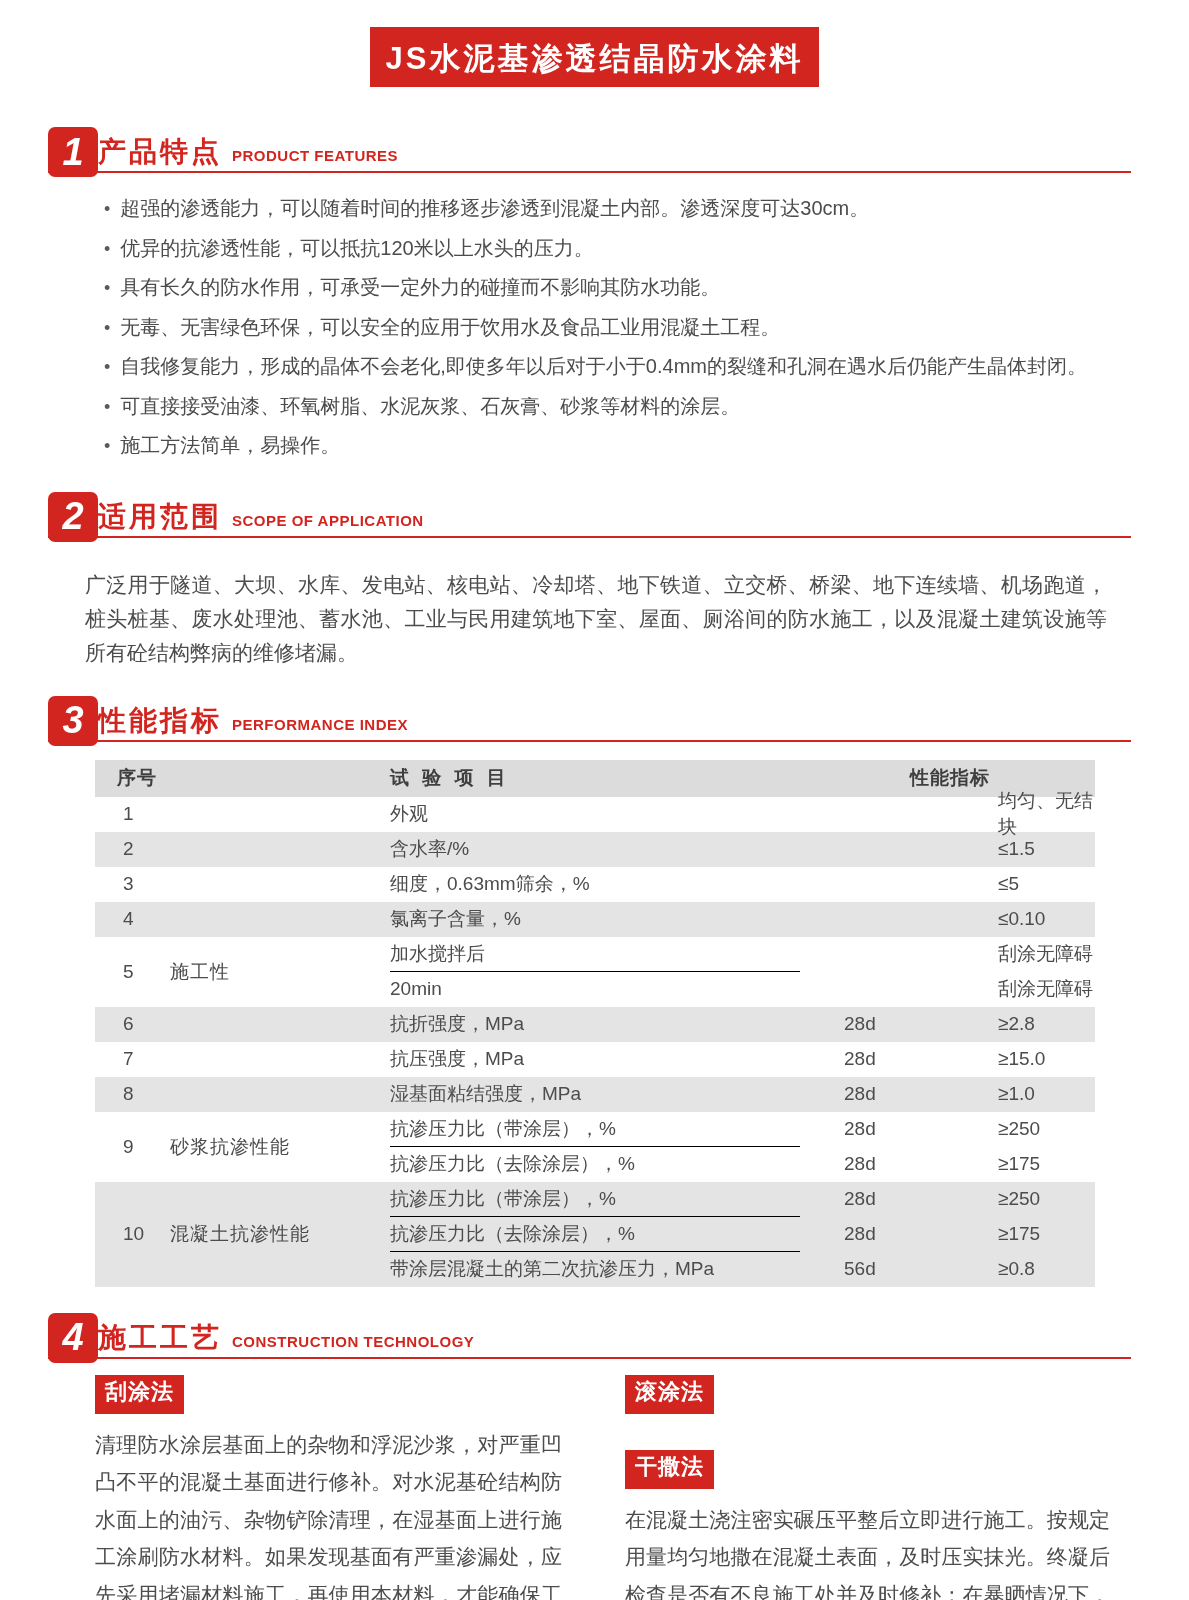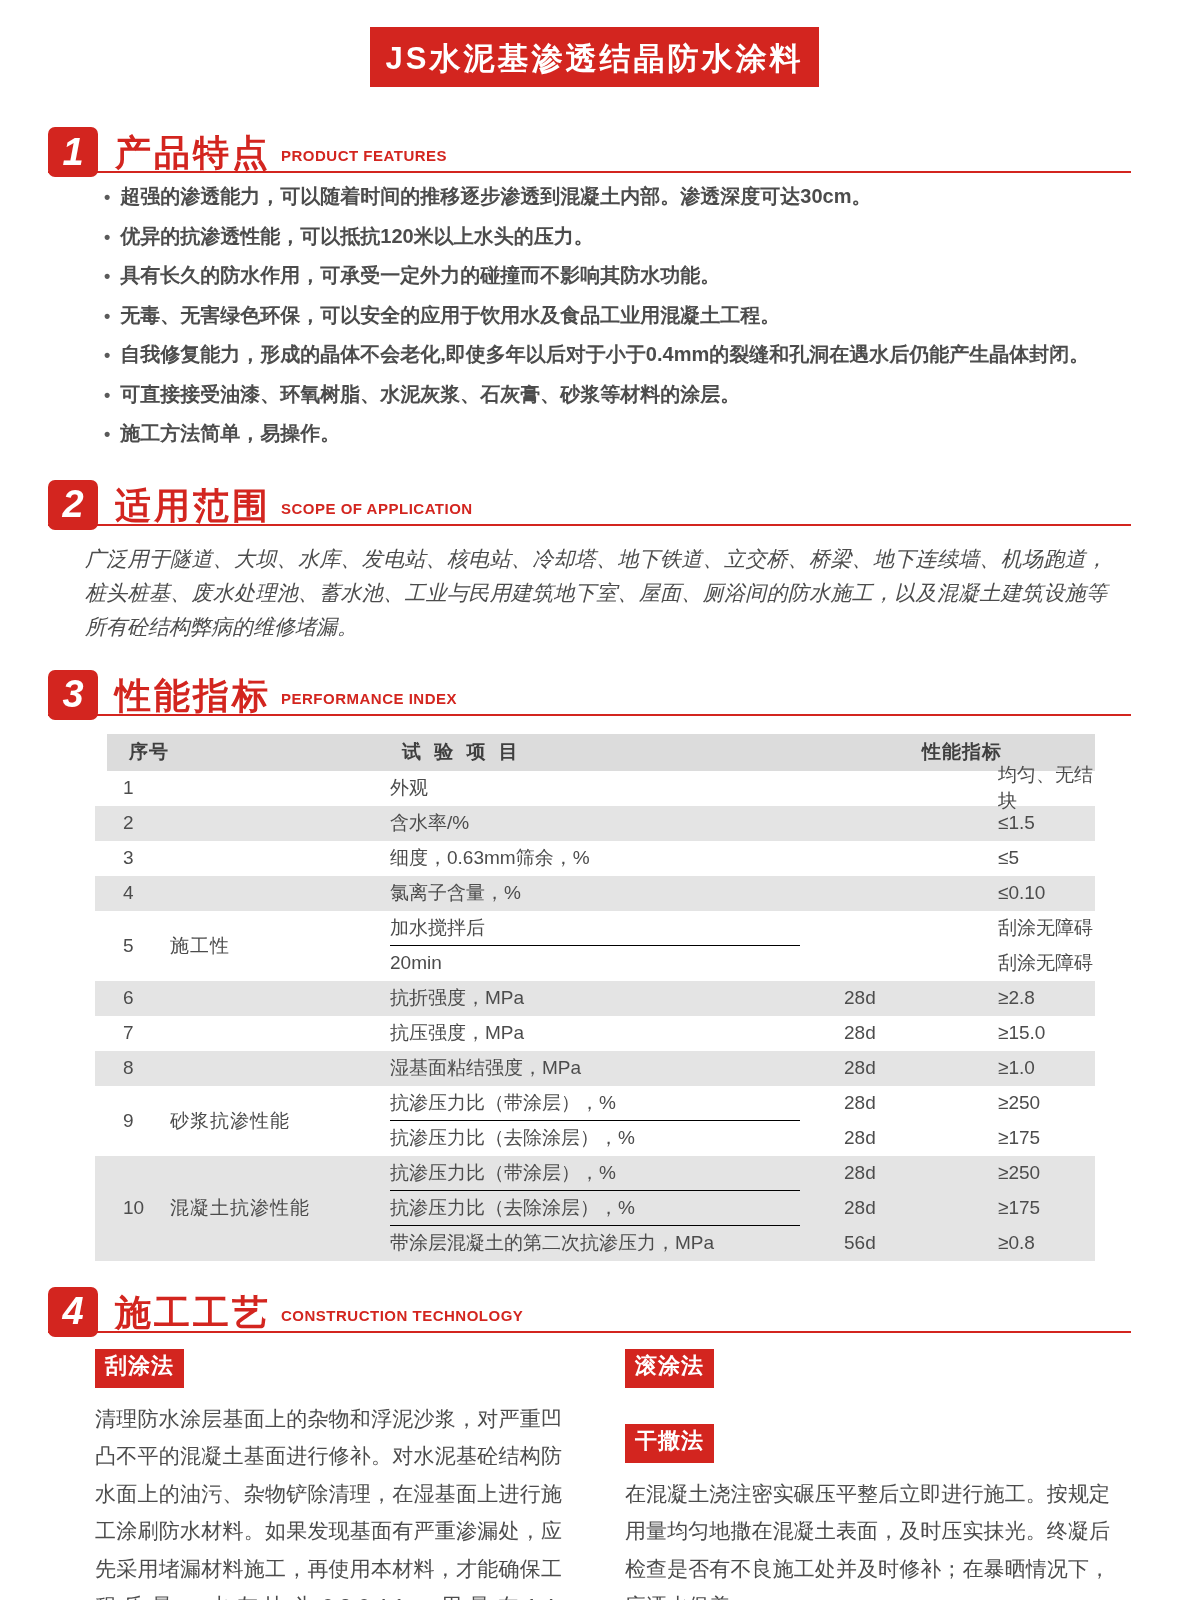--- a/index.html
+++ b/index.html
@@ -17,32 +17,32 @@
   
   .sec-header {
     margin-left:48px; margin-right:58px; display:flex; align-items:flex-end;
     border-bottom:2px solid var(--accent);
   }
   .sec-num {
     width:50px; height:50px; background:var(--accent); border-radius:7px; flex:0 0 auto;
     color:#fff; font-size:38px; font-weight:bold; font-style:italic;
     display:flex; align-items:center; justify-content:center; margin-bottom:-6px;
   }
-  .sec-title { color:var(--accent); font-size:36px; font-weight:bold; letter-spacing:3px; margin-left:17px; line-height:1; }
+  .sec-title { color:var(--accent); font-size:28px; font-weight:bold; letter-spacing:3px; line-height:1; padding-bottom:5px; }
   .sec-sub   { color:var(--accent); font-size:15px; font-weight:bold; letter-spacing:.5px; margin-left:10px; padding-bottom:7px;text-align:right; }
   .mt1{margin-top:40px;} .mt2{margin-top:26px;} .mt3{margin-top:26px;} .mt4{margin-top:26px;}
   
-  .features { list-style:none; margin:4px 0 0 104px; padding:0;font-weight:bold; }
+  .features { list-style:none; margin:16px 0 0 104px; padding:0; }
   .features li { font-size:20px; line-height:38.5px; color:var(--ink); }
   .features li::before { content:"•"; color:#5a5a5a; margin-right:10px; font-size:18px; }
   
-  .scope { margin:16px 82px 0 85px; font-size:21px; line-height:34px; text-align:justify;font-style:italic; }
+  .scope { margin:30px 82px 0 85px; font-size:21px; line-height:34px; text-align:justify; }
   
   .ptable { margin:18px 0 0 95px; width:1000px; font-size:19px; }
-  .thead { display:flex; background:var(--head-shade); height:37px; align-items:center; font-weight:bold; color:#3f3f3f;margin-left:12px; }
+  .thead { display:flex; background:var(--head-shade); height:37px; align-items:center; font-weight:bold; color:#3f3f3f; }
   .h-no   { width:295px; padding-left:22px; letter-spacing:1px; }
   .h-item { width:520px; letter-spacing:4px; }
   .h-val  { flex:1; letter-spacing:1px; }
   .trow { display:flex; }
   .trow.shaded { background:var(--row-shade); }
   .cell-no   { width:75px;  padding-left:28px; display:flex; align-items:center; }
   .cell-cat  { width:220px; display:flex; align-items:center; letter-spacing:1px; }
   .cell-items{ flex:1; }
   .item-line { display:flex; height:35px; align-items:center;gap:44px; }
   .it-name { width:410px; height:100%; display:flex; align-items:center; }

